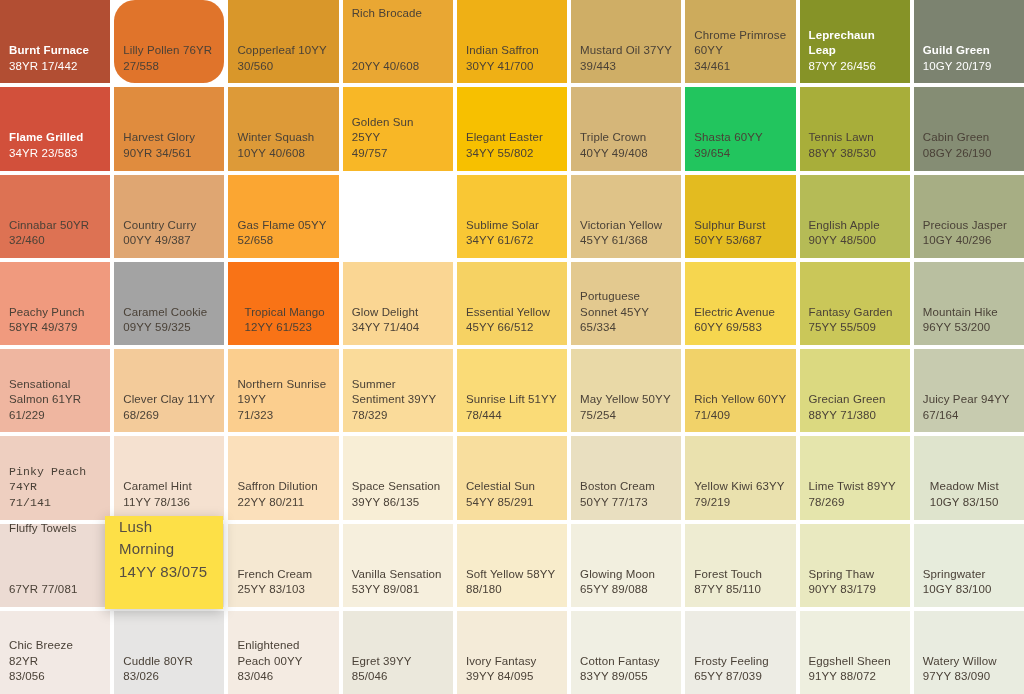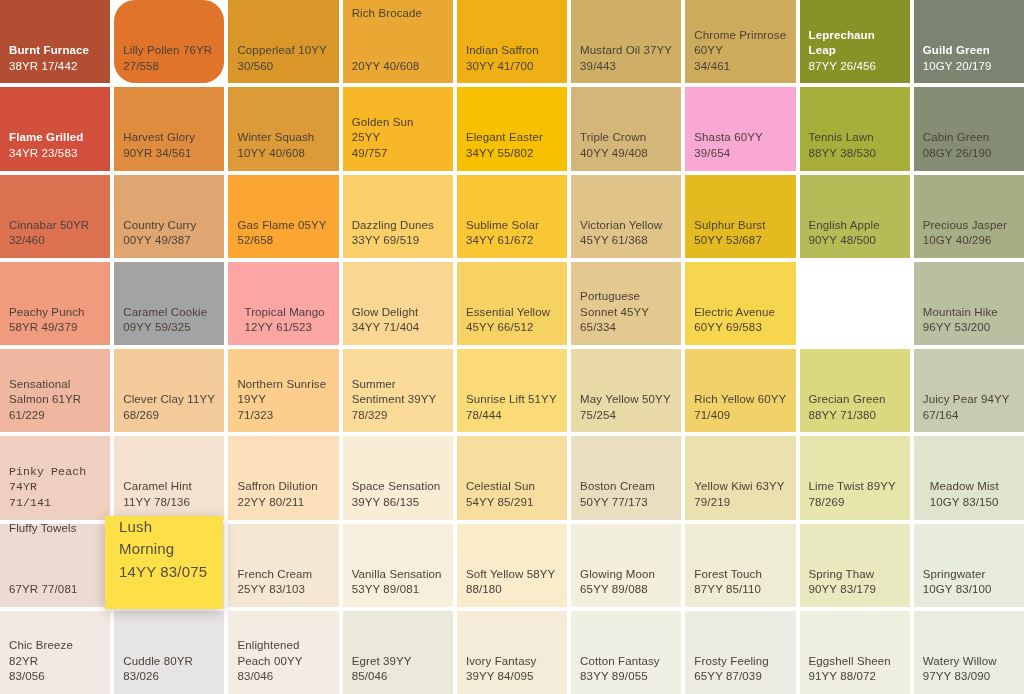--- a/index.html
+++ b/index.html
@@ -132,21 +132,21 @@
       <div class="swatch-code">49/757</div>
     </div>
     <div class="swatch dark-text" style="background-color: rgb(247, 192, 0); grid-area: 2 / 5;">
       <div class="swatch-name">Elegant Easter</div>
       <div class="swatch-code">34YY 55/802</div>
     </div>
     <div class="swatch dark-text" style="background-color: rgb(213, 182, 121); grid-area: 2 / 6;">
       <div class="swatch-name">Triple Crown</div>
       <div class="swatch-code">40YY 49/408</div>
     </div>
-    <div class="swatch dark-text" style="background-color: #f9a8d4; grid-area: 2 / 7;">
+    <div class="swatch dark-text" style="background-color: #22c55e; grid-area: 2 / 7;">
       <div class="swatch-name">Shasta 60YY</div>
       <div class="swatch-code">39/654</div>
     </div>
     <div class="swatch dark-text" style="background-color: rgb(168, 174, 58); grid-area: 2 / 8;">
       <div class="swatch-name">Tennis Lawn</div>
       <div class="swatch-code">88YY 38/530</div>
     </div>
     <div class="swatch dark-text" style="background-color: rgb(133, 141, 116); grid-area: 2 / 9;">
       <div class="swatch-name">Cabin Green</div>
       <div class="swatch-code">08GY 26/190</div>
@@ -156,24 +156,20 @@
       <div class="swatch-code">32/460</div>
     </div>
     <div class="swatch dark-text" style="background-color: rgb(223, 166, 114); grid-area: 3 / 2;">
       <div class="swatch-name">Country Curry</div>
       <div class="swatch-code">00YY 49/387</div>
     </div>
     <div class="swatch dark-text" style="background-color: rgb(251, 166, 50); grid-area: 3 / 3;">
       <div class="swatch-name">Gas Flame 05YY</div>
       <div class="swatch-code">52/658</div>
     </div>
-    <div class="swatch dark-text" style="background-color: rgb(251, 207, 106); grid-area: 3 / 4;">
-      <div class="swatch-name">Dazzling Dunes</div>
-      <div class="swatch-code">33YY 69/519</div>
-    </div>
     <div class="swatch dark-text" style="background-color: rgb(249, 199, 52); grid-area: 3 / 5;">
       <div class="swatch-name">Sublime Solar</div>
       <div class="swatch-code">34YY 61/672</div>
     </div>
     <div class="swatch dark-text" style="background-color: rgb(223, 195, 136); grid-area: 3 / 6;">
       <div class="swatch-name">Victorian Yellow</div>
       <div class="swatch-code">45YY 61/368</div>
     </div>
     <div class="swatch dark-text" style="background-color: rgb(227, 187, 32); grid-area: 3 / 7;">
       <div class="swatch-name">Sulphur Burst</div>
@@ -188,39 +184,43 @@
       <div class="swatch-code">10GY 40/296</div>
     </div>
     <div class="swatch dark-text" style="background-color: rgb(240, 154, 126); grid-area: 4 / 1;">
       <div class="swatch-name">Peachy Punch</div>
       <div class="swatch-code">58YR 49/379</div>
     </div>
     <div class="swatch dark-text" style="background-color: #a3a3a3; grid-area: 4 / 2;">
       <div class="swatch-name">Caramel Cookie</div>
       <div class="swatch-code">09YY 59/325</div>
     </div>
-    <div class="swatch dark-text" style="background-color: #fca5a5; grid-area: 4 / 3; padding-left: 16px;">
+    <div class="swatch dark-text" style="background-color: #f97316; grid-area: 4 / 3; padding-left: 16px;">
       <div class="swatch-name">Tropical Mango</div>
       <div class="swatch-code">12YY 61/523</div>
     </div>
     <div class="swatch dark-text" style="background-color: rgb(250, 214, 147); grid-area: 4 / 4;">
       <div class="swatch-name">Glow Delight</div>
       <div class="swatch-code">34YY 71/404</div>
     </div>
     <div class="swatch dark-text" style="background-color: rgb(246, 210, 99); grid-area: 4 / 5;">
       <div class="swatch-name">Essential Yellow</div>
       <div class="swatch-code">45YY 66/512</div>
     </div>
     <div class="swatch dark-text" style="background-color: rgb(227, 201, 143); grid-area: 4 / 6;">
       <div class="swatch-name">Portuguese Sonnet 45YY</div>
       <div class="swatch-code">65/334</div>
     </div>
     <div class="swatch dark-text" style="background-color: rgb(246, 214, 79); grid-area: 4 / 7;">
       <div class="swatch-name">Electric Avenue</div>
       <div class="swatch-code">60YY 69/583</div>
+    </div>
+    <div class="swatch dark-text" style="background-color: rgb(202, 199, 89); grid-area: 4 / 8;">
+      <div class="swatch-name">Fantasy Garden</div>
+      <div class="swatch-code">75YY 55/509</div>
     </div>
     <div class="swatch dark-text" style="background-color: rgb(185, 191, 160); grid-area: 4 / 9;">
       <div class="swatch-name">Mountain Hike</div>
       <div class="swatch-code">96YY 53/200</div>
     </div>
     <div class="swatch dark-text" style="background-color: rgb(239, 182, 160); grid-area: 5 / 1;">
       <div class="swatch-name">Sensational Salmon 61YR</div>
       <div class="swatch-code">61/229</div>
     </div>
     <div class="swatch dark-text" style="background-color: rgb(243, 203, 154); grid-area: 5 / 2;">

